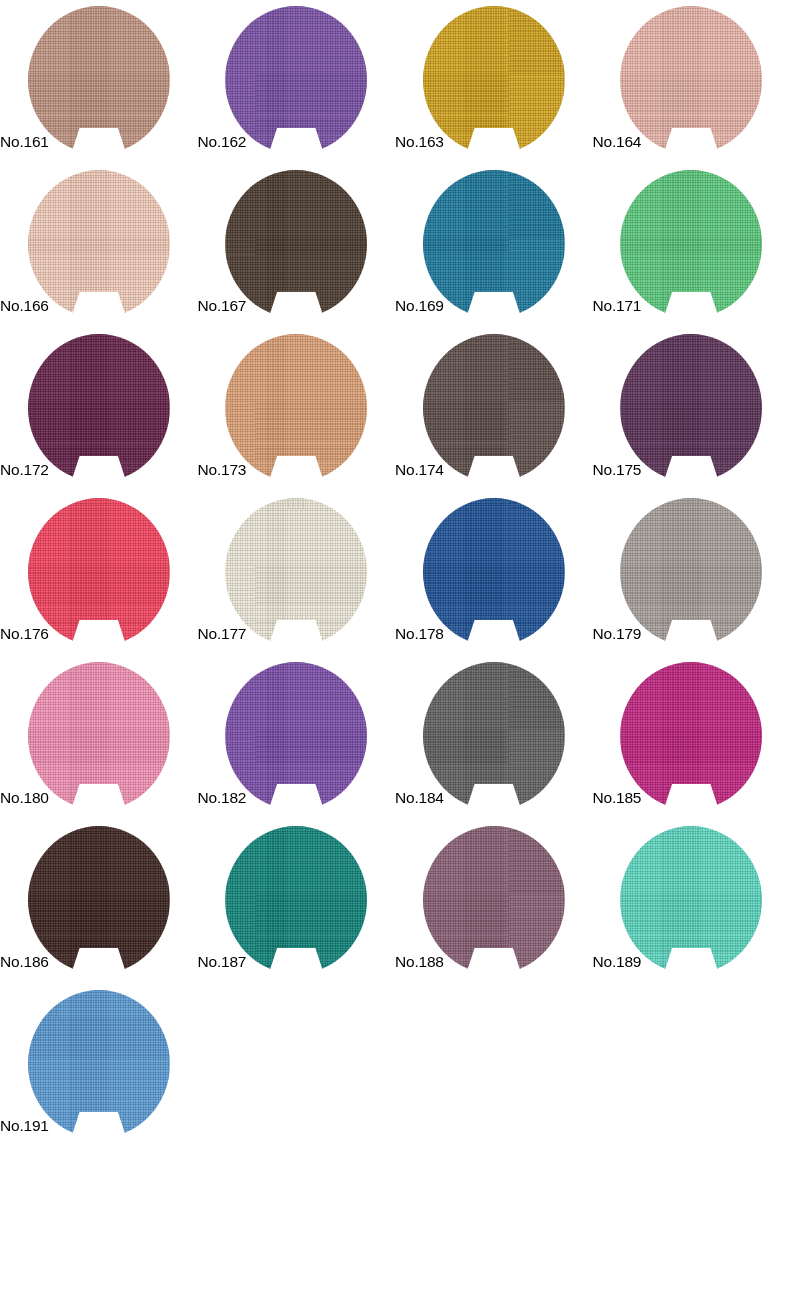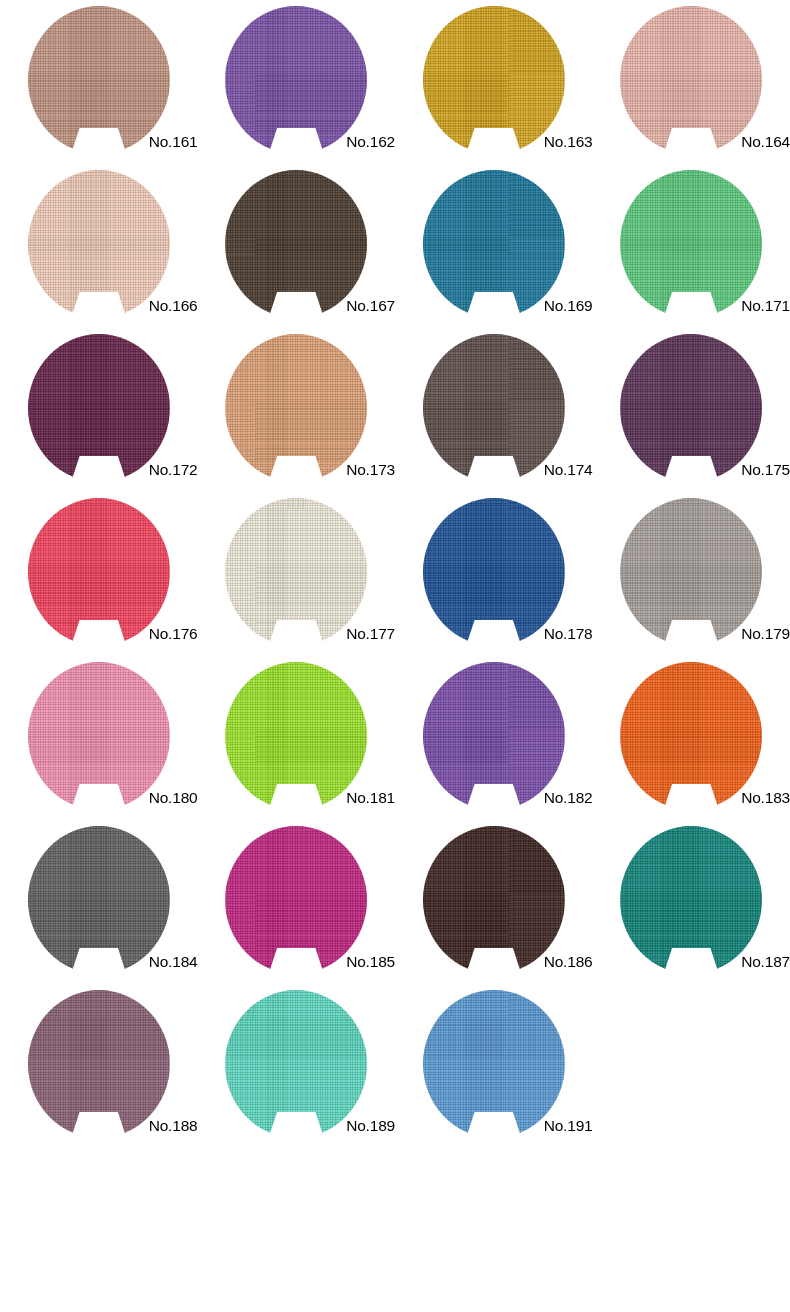--- a/index.html
+++ b/index.html
@@ -70,24 +70,24 @@
         69.5% 100%, 63.5% 82.5%, 36.5% 82.5%, 30.5% 100%,
         0% 100%);
     clip-path: polygon(
         0% 0%, 100% 0%, 100% 100%,
         69.5% 100%, 63.5% 82.5%, 36.5% 82.5%, 30.5% 100%,
         0% 100%);
   }
 
   .swatch-label {
     position: absolute;
-    left: 8px;
+    left: 0;
     right: 0;
     top: 133px;
-    text-align: right;
+    text-align: left;
     font-family: "Liberation Sans", sans-serif;
     font-size: 15.5px;
     font-weight: 400;
     color: #000000;
     letter-spacing: -0.2px;
     line-height: 18px;
     z-index: 3;
     white-space: nowrap;
   }
 </style>
@@ -157,32 +157,24 @@
     </div>
     <div class="swatch-cell">
       <div class="swatch-disc" style="background-color: rgb(168, 161, 156);"></div>
       <div class="swatch-label">No.179</div>
     </div>
     <div class="swatch-cell">
       <div class="swatch-disc" style="background-color: rgb(242, 145, 181);"></div>
       <div class="swatch-label">No.180</div>
     </div>
     <div class="swatch-cell">
-      <div class="swatch-disc" style="background-color: rgb(155, 228, 42);"></div>
-      <div class="swatch-label">No.181</div>
-    </div>
-    <div class="swatch-cell">
       <div class="swatch-disc" style="background-color: rgb(123, 79, 171);"></div>
       <div class="swatch-label">No.182</div>
     </div>
     <div class="swatch-cell">
-      <div class="swatch-disc" style="background-color: rgb(244, 97, 26);"></div>
-      <div class="swatch-label">No.183</div>
-    </div>
-    <div class="swatch-cell">
       <div class="swatch-disc" style="background-color: rgb(97, 97, 97);"></div>
       <div class="swatch-label">No.184</div>
     </div>
     <div class="swatch-cell">
       <div class="swatch-disc" style="background-color: rgb(194, 38, 130);"></div>
       <div class="swatch-label">No.185</div>
     </div>
     <div class="swatch-cell">
       <div class="swatch-disc" style="background-color: rgb(62, 38, 34);"></div>
       <div class="swatch-label">No.186</div>

